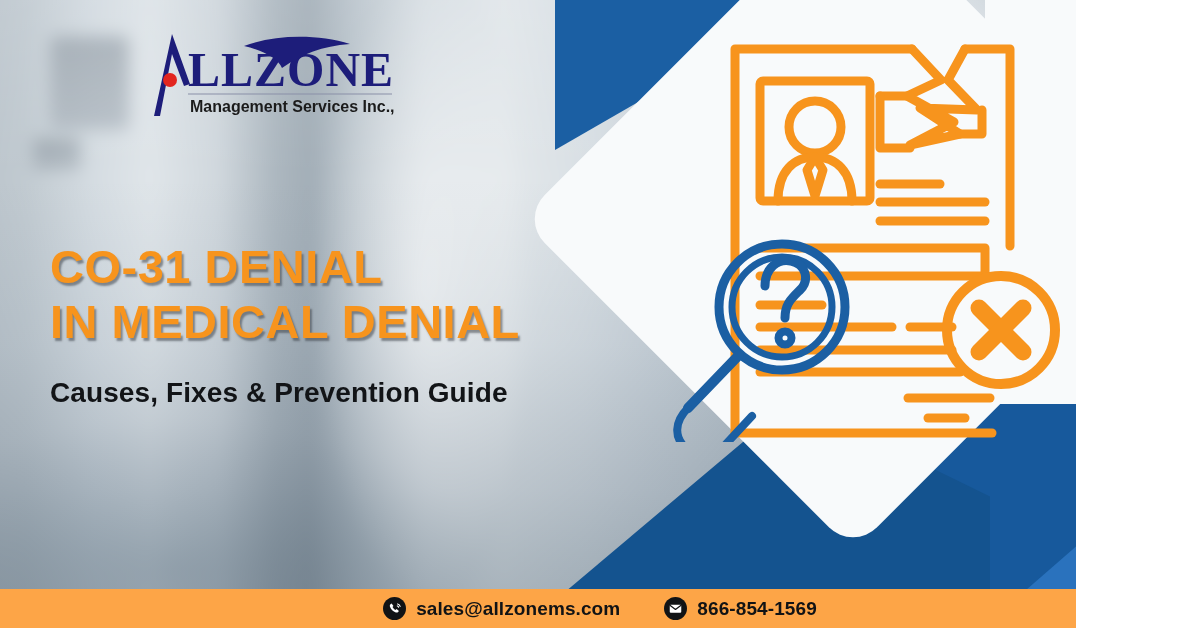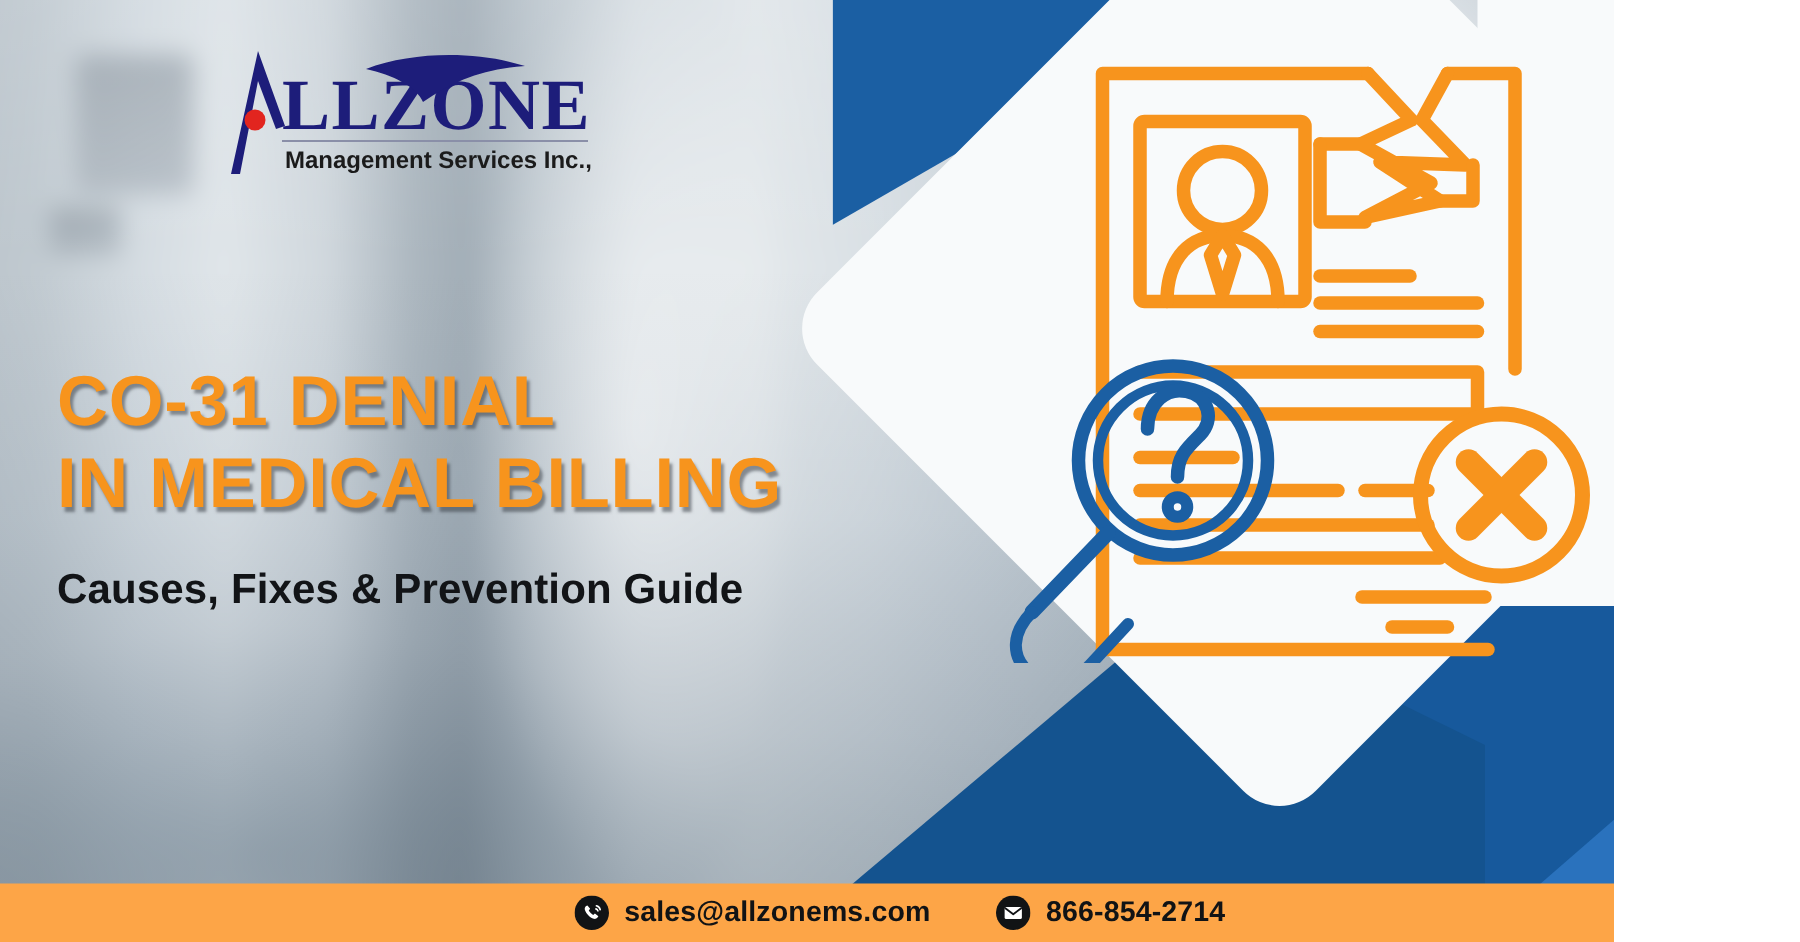--- a/index.html
+++ b/index.html
@@ -106,21 +106,21 @@
     position:absolute; left:660px; top:18px; width:420px; height:424px;
   }
   .illustration svg { display:block; width:420px; height:424px; }
 
   
   .logo { position:absolute; left:126px; top:28px; width:270px; height:92px; }
   .logo svg { display:block; width:270px; height:92px; }
 
   
   .headline {
-    position:absolute; left:38px; top:240px; width:600px;
+    position:absolute; left:50px; top:240px; width:600px;
   }
   .title-line {
     font-size:47px; font-weight:bold; letter-spacing:.5px; line-height:1.16;
     color:#f7941d;
     text-shadow:2px 3px 2px rgba(60,66,72,.55);
     white-space:nowrap;
   }
   .subtitle {
     margin-top:28px;
     font-size:28px; font-weight:bold; color:#121417; letter-spacing:.1px;
@@ -227,21 +227,21 @@
 
       <path d="M118 18 C150 6 192 6 224 16 C196 18 176 26 156 40 C152 30 136 22 118 18 Z" fill="#1d1d7a"></path>
 
       <path d="M62 66 L266 66" stroke="#8a8fa8" stroke-width="1.2"></path>
       <text x="64" y="84" font-family="'Liberation Sans', sans-serif" font-size="16" font-weight="bold" fill="#1b1b1b">Management Services Inc.,</text>
     </svg>
   </div>
 
   <div class="headline">
     <div class="title-line">CO-31 DENIAL</div>
-    <div class="title-line">IN MEDICAL BILLING</div>
+    <div class="title-line">IN MEDICAL DENIAL</div>
     <div class="subtitle">Causes, Fixes &amp; Prevention Guide</div>
   </div>
 
   <div class="footer">
 
     <div class="contact">
       <span class="c-icon">
         <svg viewBox="0 0 24 24" xmlns="http://www.w3.org/2000/svg">
           <circle cx="12" cy="12" r="12" fill="#111315"></circle>
           <path d="M8.1 7.3 C7.3 7.9 6.9 9 7.2 9.9 C8.1 12.8 10.6 15.3 13.4 16.2
@@ -255,18 +255,18 @@
     </div>
 
     <div class="contact">
       <span class="c-icon">
         <svg viewBox="0 0 24 24" xmlns="http://www.w3.org/2000/svg">
           <circle cx="12" cy="12" r="12" fill="#111315"></circle>
           <rect x="6" y="8" width="12" height="8.4" rx="1.1" fill="#ffffff"></rect>
           <path d="M6.5 8.8 L12 13 L17.5 8.8" fill="none" stroke="#111315" stroke-width="1.3" stroke-linecap="round" stroke-linejoin="round"></path>
         </svg>
       </span>
-      <span class="c-text">866-854-2714</span>
+      <span class="c-text">866-854-1569</span>
     </div>
 
   </div>
 
 </div>
 
 </body></html>

